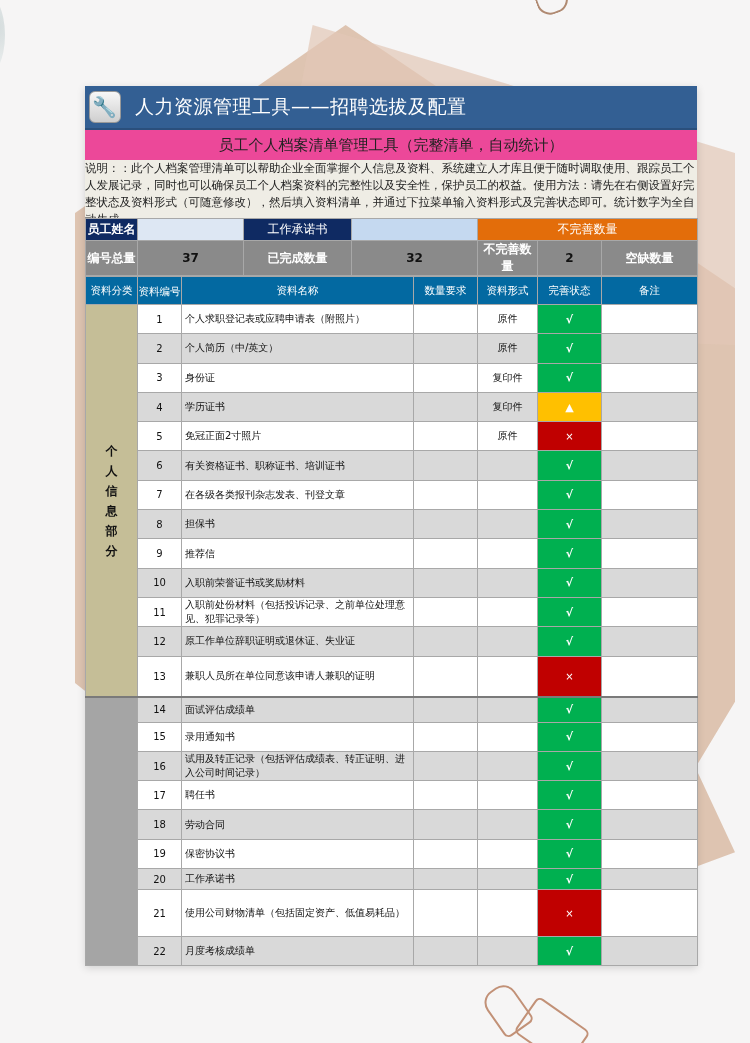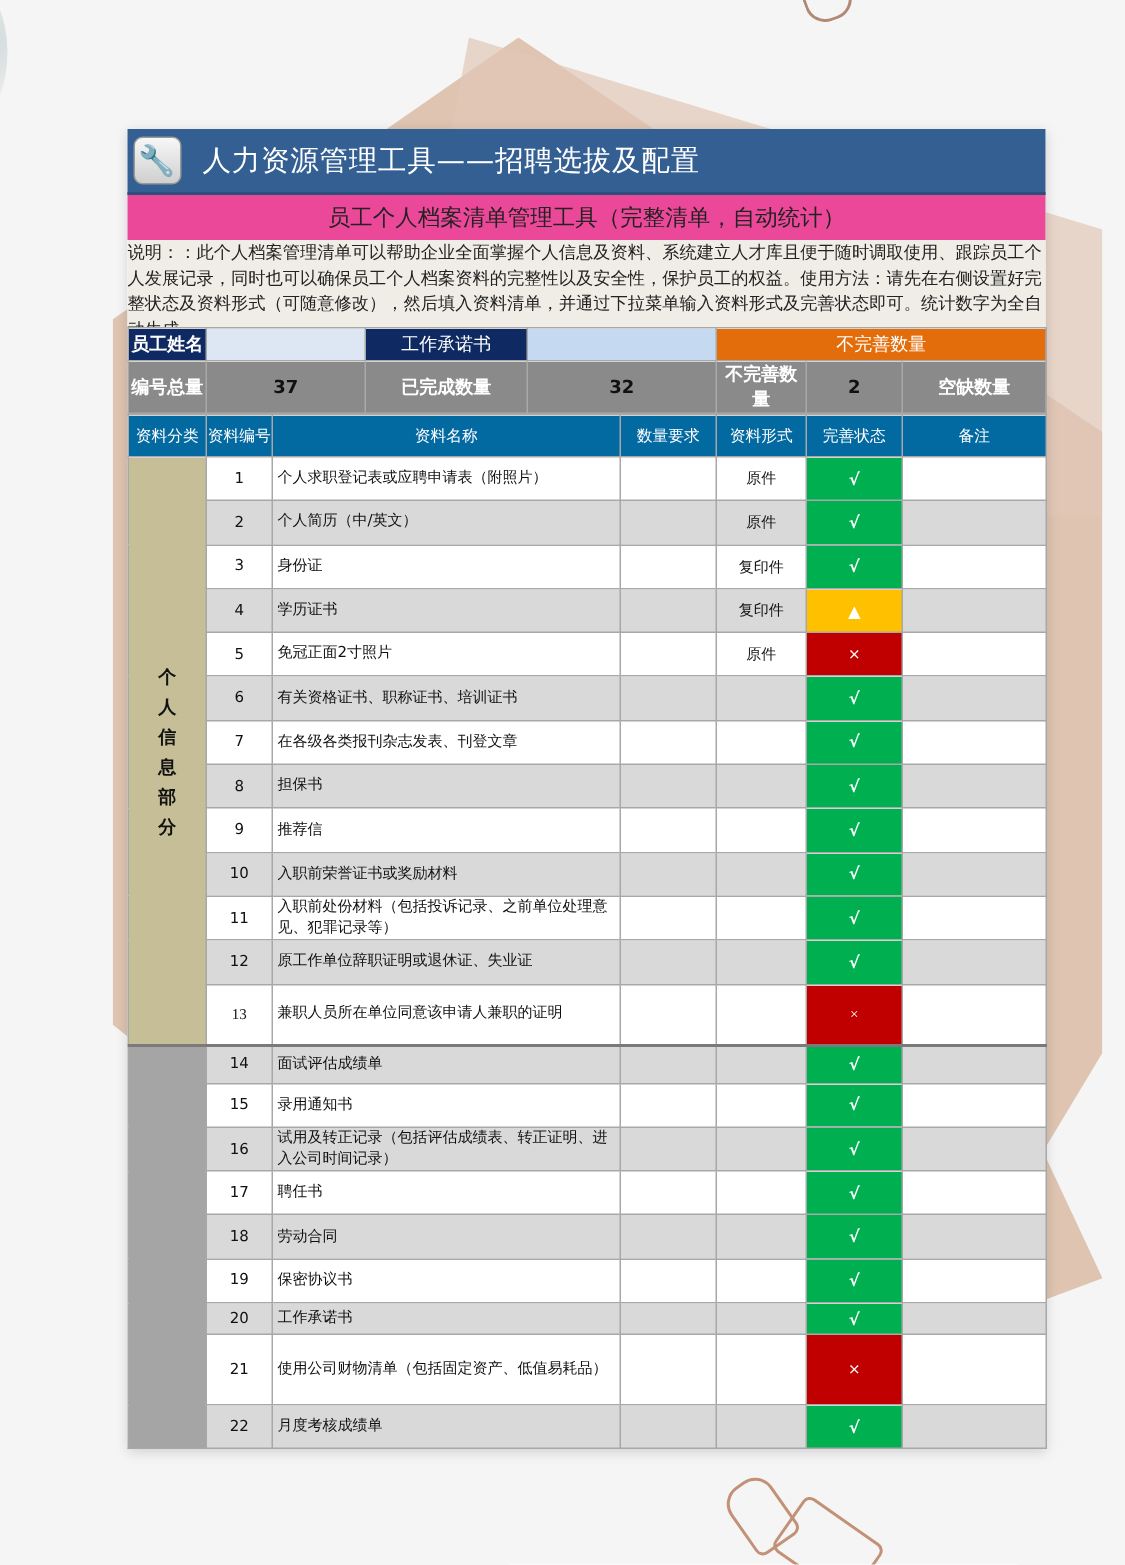--- a/index.html
+++ b/index.html
@@ -265,21 +265,21 @@
           <td class="rowcell"></td>
         </tr>
         <tr class="even" style="height: 29.3px;">
           <td class="rowcell">12</td>
           <td class="rowcell name">原工作单位辞职证明或退休证、失业证</td>
           <td class="rowcell"></td>
           <td class="rowcell"></td>
           <td class="rowcell st-ok">√</td>
           <td class="rowcell"></td>
         </tr>
-        <tr class="odd" style="height: 41px; font-family: Liberation Serif, serif;">
+        <tr class="odd" style="height: 41px;">
           <td class="rowcell">13</td>
           <td class="rowcell name">兼职人员所在单位同意该申请人兼职的证明</td>
           <td class="rowcell"></td>
           <td class="rowcell"></td>
           <td class="rowcell st-bad">×</td>
           <td class="rowcell"></td>
         </tr>
         <tr class="even divider" style="height: 25px; padding-left: 43px;">
           <td class="cat2" rowspan="9"></td>
           <td class="rowcell">14</td>

